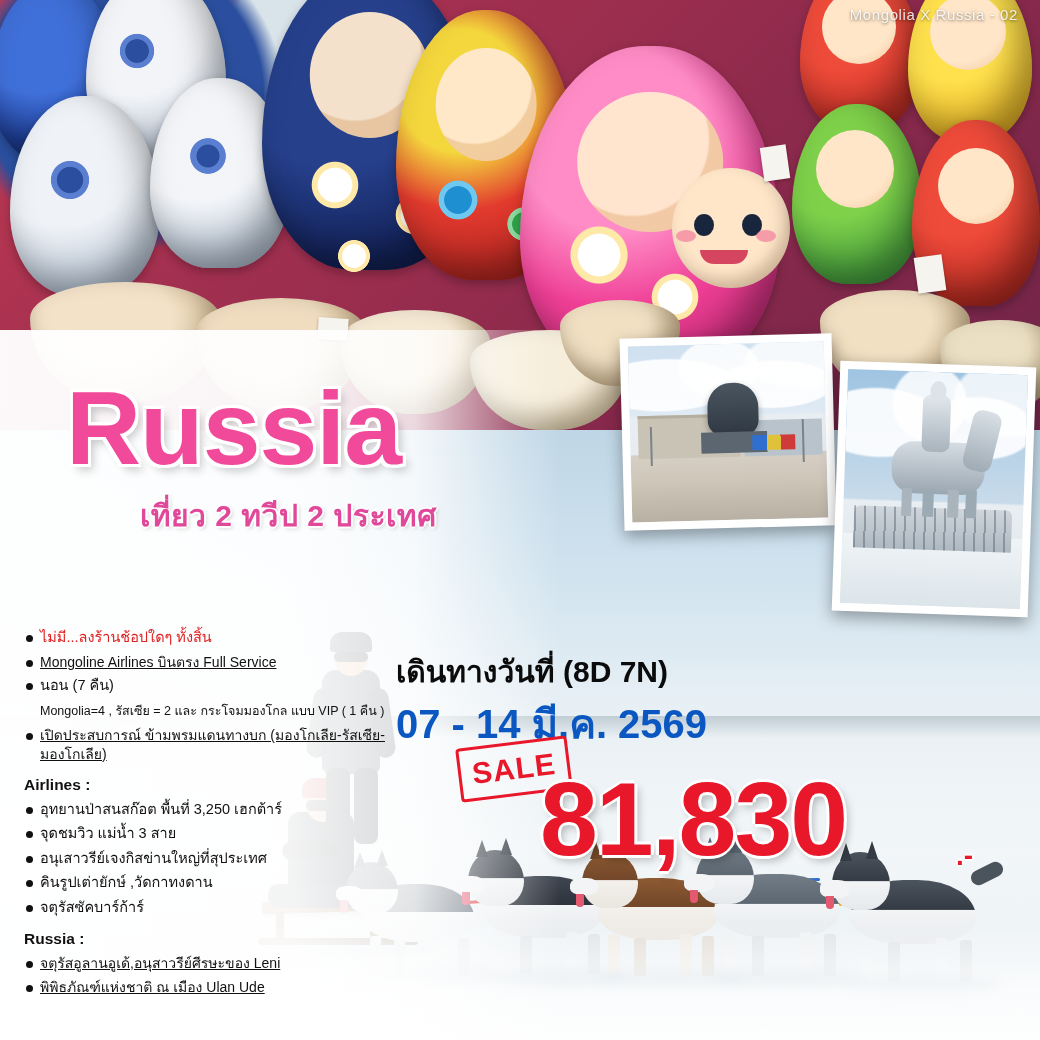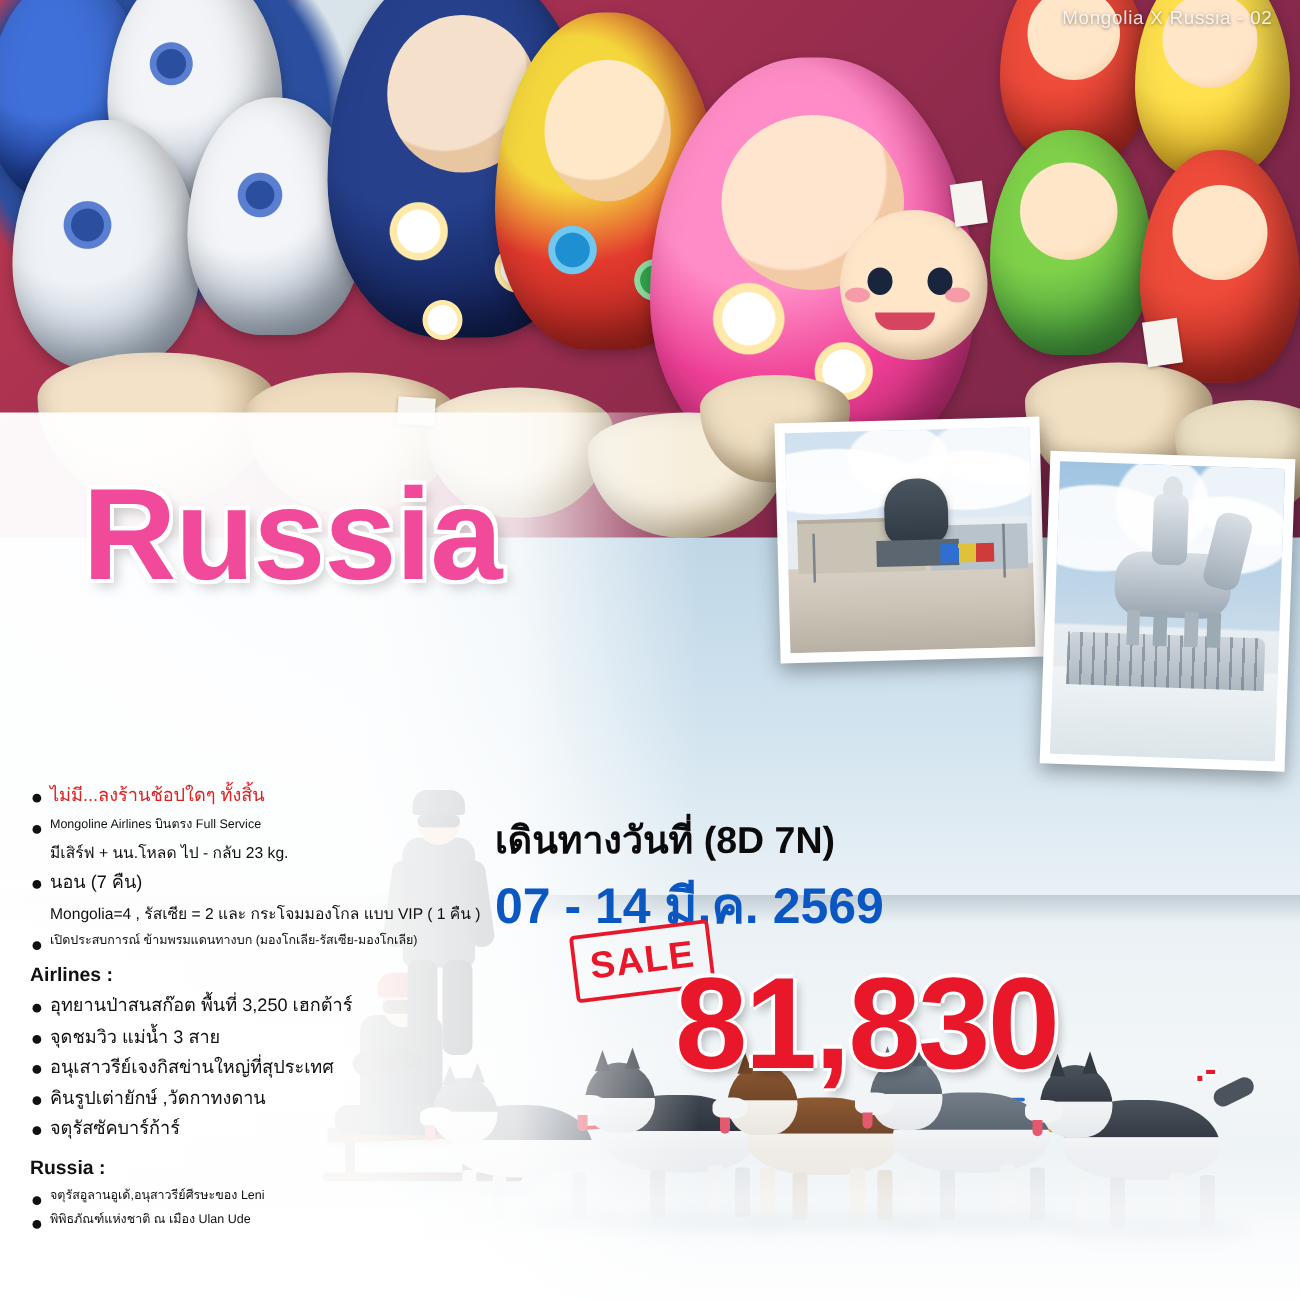--- a/index.html
+++ b/index.html
@@ -141,21 +141,21 @@
   }
 
   
   .bullets { position: absolute; left: 22px; top: 628px; width: 420px; }
   .b-row { display: flex; align-items: flex-start; margin-bottom: 5px; }
   .b-dot {
     width: 7px; height: 7px; border-radius: 50%; background: #111;
     margin: 7px 7px 0 4px; flex: 0 0 auto;
   }
   .b-txt { font-size: 14.5px; color: #111; line-height: 1.35; }
-  .b-txt.small { font-size: 10px; }
+  .b-txt.small { font-size: 14px; text-decoration: underline; }
   .b-txt.red { color: #e02020; }
   .b-indent { margin-left: 18px; font-size: 12.5px; color: #111; margin-bottom: 5px; }
   .sec-head { font-size: 15.5px; font-weight: bold; color: #111; margin: 12px 0 6px 2px; }
 
   
   .travel-label {
     position: absolute; left: 396px; top: 648px;
     font-size: 30px; color: #0b0b0b; font-weight: bold;
   }
   .travel-date {
@@ -433,34 +433,34 @@
       <div style="position:absolute;left:68%;top:50%;width:6%;height:12%;background:#9caab4;"></div>
 
       <div style="position:absolute;left:42%;top:10%;width:16%;height:24%;border-radius:8px;background:linear-gradient(180deg,#e2e8ed 0%, #a8b3bc 100%);"></div>
       <div style="position:absolute;left:46%;top:4%;width:9%;height:9%;border-radius:50%;background:#dde4e9;"></div>
     </div>
   </div>
 
   <div class="code-top">Mongolia X Russia - 02</div>
 
   <div class="title-russia">Russia</div>
+  <div class="title-sub">เที่ยว 2 ทวีป   2 ประเทศ</div>
 
   <div class="bullets">
 
     <div class="b-row">
       <span class="b-dot"></span>
       <span class="b-txt red">ไม่มี...ลงร้านช้อปใดๆ ทั้งสิ้น</span>
     </div>
 
     <div class="b-row">
       <span class="b-dot"></span>
       <span class="b-txt small">Mongoline Airlines บินตรง Full Service</span>
     </div>
 
-    <div class="b-indent">มีเสิร์ฟ + นน.โหลด ไป - กลับ  23 kg.</div>
 
     <div class="b-row">
       <span class="b-dot"></span>
       <span class="b-txt">นอน (7 คืน)</span>
     </div>
 
     <div class="b-indent">Mongolia=4 , รัสเซีย = 2  และ  กระโจมมองโกล แบบ VIP  ( 1 คืน )</div>
 
     <div class="b-row">
       <span class="b-dot"></span>

